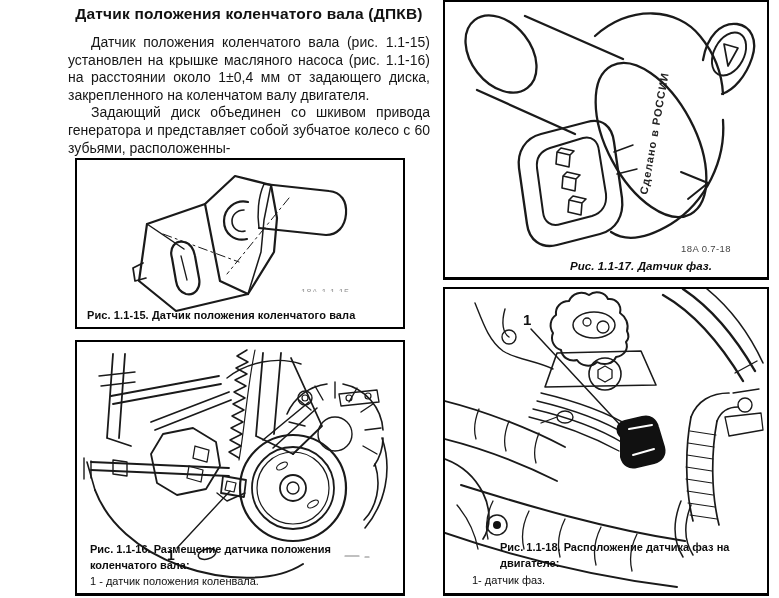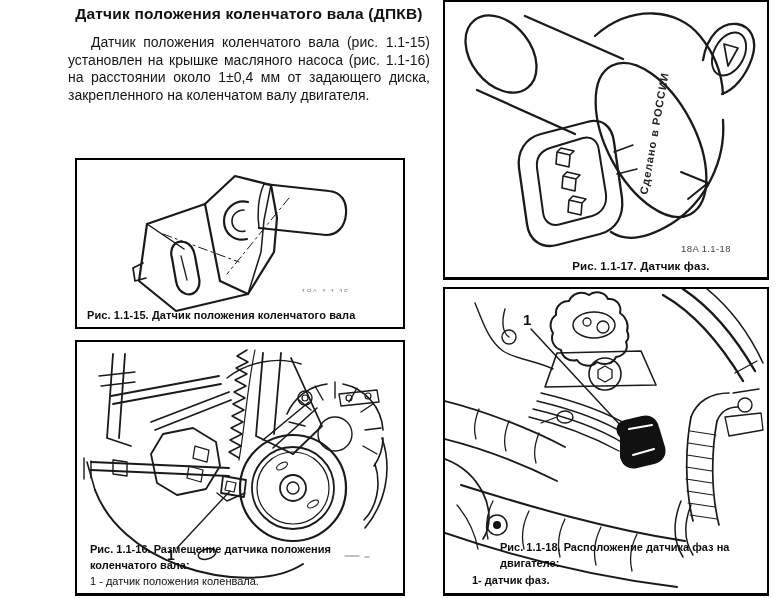--- a/index.html
+++ b/index.html
@@ -18,38 +18,39 @@
   .fig17{left:443px;top:0;width:326px;height:280px;border-bottom-width:3px;}
   .fig18{left:443px;top:287px;width:326px;height:309px;border-bottom-width:3px;}
   .figbox svg{position:absolute;left:0;top:0;}
   .cap{position:absolute;font-size:11px;font-weight:bold;color:#0d0d0d;letter-spacing:.1px;}
   .cap15{left:10px;bottom:6px;}
   .capgrp16{left:13px;right:6px;bottom:4px;line-height:16px;font-size:11px;}
   .capgrp16 .l1{font-weight:bold;}
   .capgrp16 .l2{font-weight:normal;}
   .capgrp18{left:27px;right:6px;bottom:5px;line-height:16.5px;font-size:11px;}
   .capgrp18 .l1{font-weight:bold;margin-left:28px;}
-  .capgrp18 .l2{font-weight:bold;}
+  .capgrp18 .l2{font-weight:normal;}
   .capgrp16,.capgrp18{position:absolute;color:#0d0d0d;}
-  .cap17{left:70px;right:0;bottom:5px;text-align:center;font-size:11.5px;}
+  .cap17{left:70px;right:0;bottom:5px;text-align:center;font-size:11.5px;font-style:italic;}
   .figcode{position:absolute;font-size:9.5px;color:#444;font-weight:normal;letter-spacing:.4px;}
   .code17{right:36px;bottom:23px;}
   .code15{left:224px;top:127px;height:5px;overflow:hidden;color:#9a9a9a;font-size:9px;}
   
   .ink{stroke:#1a1a1a;fill:none;stroke-linecap:round;stroke-linejoin:round;}
   text.callout{font-weight:bold;fill:#111;}
 </style>
 </head>
 <body>
 
 <div class="page">
 
   <div class="textcol">
     <h1 class="doc-title">Датчик положения коленчатого вала (ДПКВ)</h1>
     <p class="para">Датчик положения коленчатого вала (рис. 1.1-15) установлен на крышке масляного насоса (рис. 1.1-16) на расстоянии около 1±0,4 мм от задающего диска, закрепленного на коленчатом валу двигателя.</p>
+    <p class="para">Задающий диск объединен со шкивом привода генератора и представляет собой зубчатое колесо с 60 зубьями, расположенны-</p>
   </div>
 
   <div class="figbox fig15">
     <svg width="326" height="167" viewBox="0 0 326 167">
       <g class="ink" stroke-width="2.2">
 
         <path d="M187 24 L252 31 C264 32 270 41 269 54 C268 67 260 75 249 75 L182 68"></path>
         <path d="M187 24 C181 37 180 55 182 68" stroke-width="1.5"></path>
 
         <path d="M158 16 L194 25 L200 58 L197 92 L171 134 L143 121 L128 44 Z"></path>
@@ -163,21 +164,21 @@
         <path d="M138 136 C147 134 153 139 154 149 L161 192 C162 203 157 211 147 214 L116 222 C106 225 99 220 98 210 L92 166 C91 156 96 149 105 146 Z" stroke-width="2"></path>
 
         <path d="M112 150 l13 3 l-1 12 l-13 -3 z M112 150 l4 -4 l13 3 l-4 4" stroke-width="1.6"></path>
         <path d="M118 174 l13 3 l-1 12 l-13 -3 z M118 174 l4 -4 l13 3 l-4 4" stroke-width="1.6"></path>
         <path d="M124 198 l13 3 l-1 12 l-13 -3 z M124 198 l4 -4 l13 3 l-4 4" stroke-width="1.6"></path>
 
         <path d="M169 150 L188 143 M172 172 L192 167" stroke-width="1.5"></path>
       </g>
       <text x="213" y="132" transform="rotate(-80 213 132)" text-anchor="middle" font-size="11" font-weight="600" fill="#222" letter-spacing="1">Сделано в РОССИИ</text>
     </svg>
-    <div class="figcode code17">18A 1.1-18</div>
+    <div class="figcode code17">18A 0.7-18</div>
     <div class="cap cap17">Рис. 1.1-17. Датчик фаз.</div>
   </div>
 
   <div class="figbox fig18">
     <svg width="322" height="305" viewBox="0 0 322 305">
       <g class="ink" stroke-width="1.8">
 
         <path d="M30 14 C38 34 44 52 58 62 C70 70 92 72 108 80" stroke-width="1.4"></path>
         <circle cx="64" cy="48" r="7" stroke-width="1.4"></circle>
         <path d="M60 20 C56 34 58 44 64 48" stroke-width="1.4"></path>

